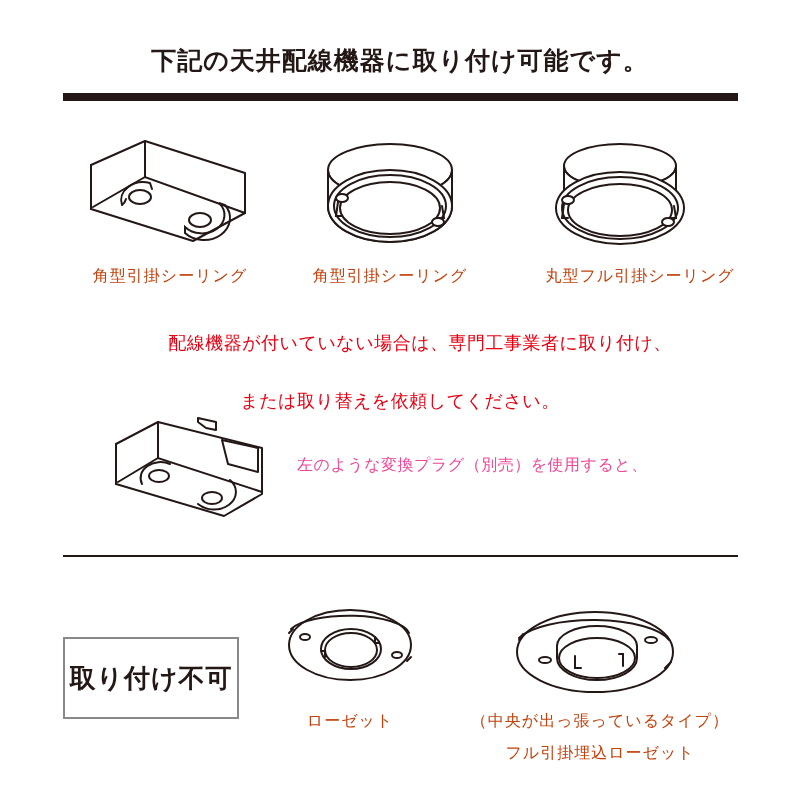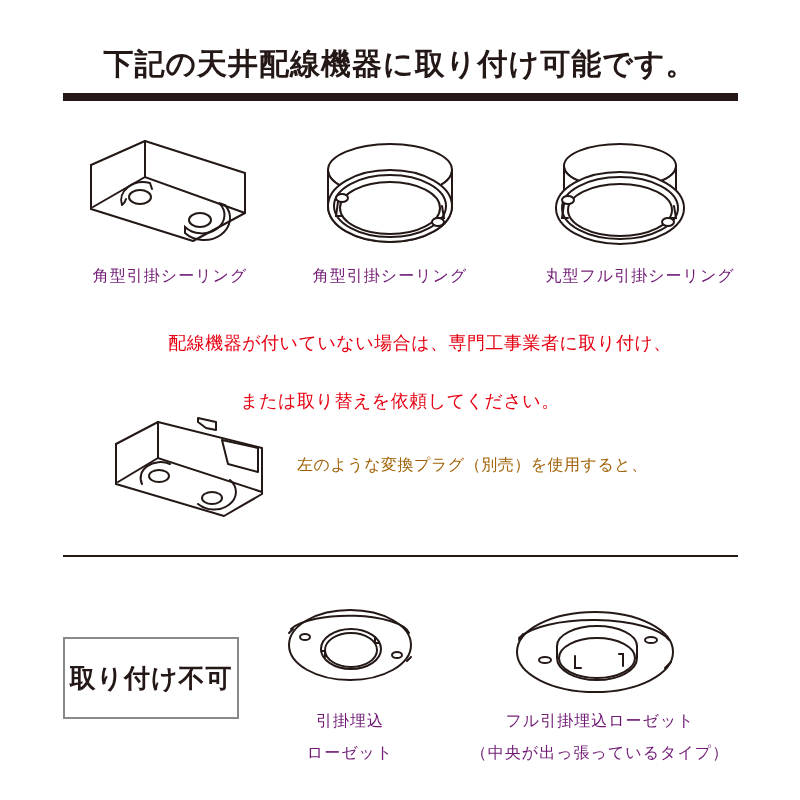--- a/index.html
+++ b/index.html
@@ -1,24 +1,24 @@
 <!DOCTYPE html>
 <html><head>
 <meta charset="utf-8">
 <style>
   html, body { margin:0; padding:0; background:#ffffff; }
   body { width:800px; height:800px; position:relative; overflow:hidden;
          font-family: "DejaVu Sans", "Liberation Sans", sans-serif; color:#231815; }
   .abs { position:absolute; }
-  .title { left:0; width:800px; top:44px; text-align:center; font-size:30px; font-weight:bold; letter-spacing:1px; color:#231815; }
+  .title { left:0; width:800px; top:44px; text-align:center; font-size:25px; font-weight:bold; letter-spacing:1px; color:#231815; }
   .thick-rule { left:63px; top:93px; width:675px; height:8px; background:#231815; }
   .thin-rule { left:63px; top:555px; width:675px; height:2px; background:#231815; }
-  .label { font-size:16px; text-align:center; color:#701a75; letter-spacing:1px; }
+  .label { font-size:16px; text-align:center; color:#c2410c; letter-spacing:1px; }
   .red-note { left:0; width:800px; text-align:center; font-size:18px; color:#e60012; line-height:36px; letter-spacing:0.5px; }
-  .side-note { left:297px; top:450px; font-size:16px; line-height:30px; color:#a16207; letter-spacing:0.5px; }
+  .side-note { left:297px; top:450px; font-size:16px; line-height:30px; color:#ec4899; letter-spacing:0.5px; }
   .ng-box { left:63px; top:637px; width:176px; height:82px; border:2px solid #898989; box-sizing:border-box;
             display:flex; align-items:center; justify-content:center; font-size:26px; font-weight:bold; letter-spacing:1px; }
   svg { position:absolute; overflow:visible; }
   svg .s { fill:#fff; stroke:#231815; stroke-width:2; stroke-linejoin:round; stroke-linecap:round; }
   svg .n { fill:none; stroke:#231815; stroke-width:2; stroke-linecap:round; }
 </style>
 </head>
 <body>
 
 <div class="abs title">下記の天井配線機器に取り付け可能です。</div>
@@ -87,31 +87,30 @@
   <ellipse class="s" cx="65" cy="40" rx="61" ry="35"></ellipse>
   <path class="n" d="M6,24 A61,20 0 0 1 124,28"></path>
   <path class="n" d="M4,28 L8,24 M122,56 L126,52"></path>
   <ellipse class="s" cx="20" cy="32" rx="5" ry="3"></ellipse>
   <ellipse class="s" cx="112" cy="50" rx="5" ry="3"></ellipse>
   <ellipse class="n" cx="66" cy="44" rx="30" ry="20"></ellipse>
   <ellipse class="n" cx="66" cy="45" rx="26" ry="17"></ellipse>
   <path class="n" d="M36,46 L40,46 L40,52 M94,38 L90,38 L90,32"></path>
 </svg>
 <div class="abs label" style="left:270px;top:705px;width:160px;line-height:32px;">
-  <div>引掛埋込</div>
   <div>ローゼット</div>
 </div>
 
 <svg style="left:515px;top:600px;" width="160" height="95" viewBox="0 0 160 95">
   <ellipse class="s" cx="80" cy="52" rx="78" ry="40"></ellipse>
   <path class="n" d="M4,38 A78,26 0 0 1 154,40"></path>
   <path class="n" d="M4,40 L8,34 M150,68 L156,62"></path>
   <ellipse class="s" cx="30" cy="60" rx="6" ry="3"></ellipse>
   <ellipse class="s" cx="136" cy="40" rx="6" ry="3"></ellipse>
   <ellipse class="s" cx="82" cy="46" rx="40" ry="20"></ellipse>
   <path class="s" d="M42,46 L42,58 A40,22 0 0 0 122,58 L122,46"></path>
   <ellipse class="s" cx="82" cy="58" rx="38" ry="20"></ellipse>
   <path class="n" d="M60,56 L60,68 L66,68 M104,54 L108,54 L108,66"></path>
 </svg>
 <div class="abs label" style="left:440px;top:705px;width:320px;line-height:32px;">
+  <div>（中央が出っ張っているタイプ）</div>
   <div>フル引掛埋込ローゼット</div>
-  <div>（中央が出っ張っているタイプ）</div>
 </div>
 
 </body></html>

